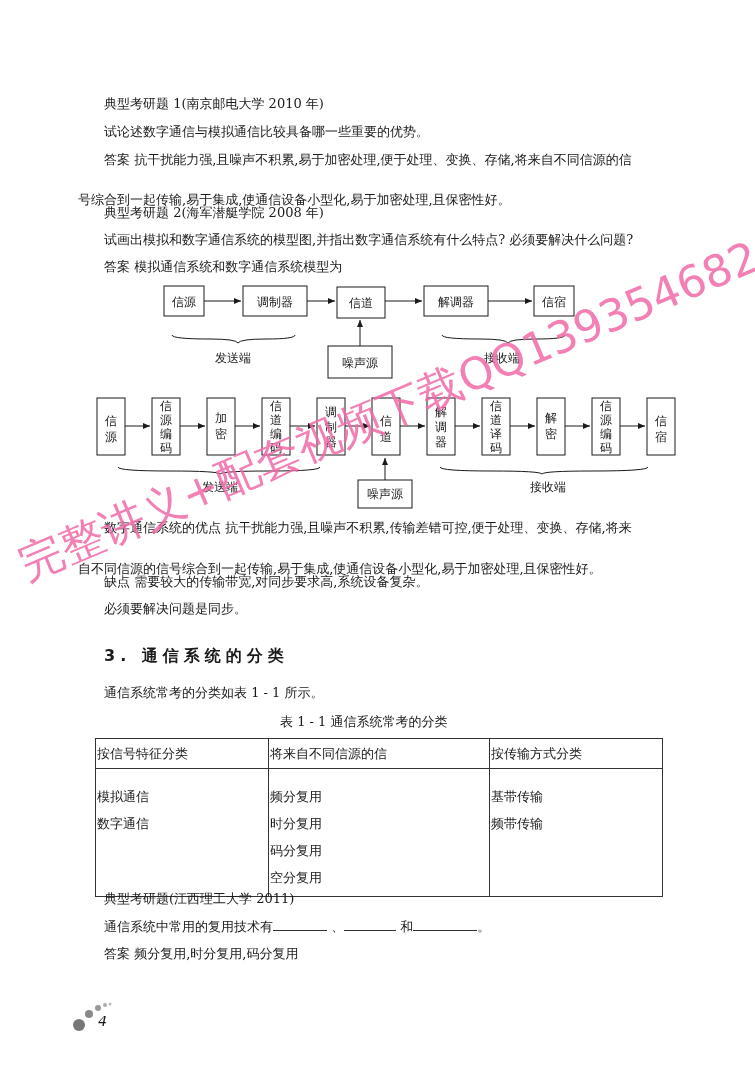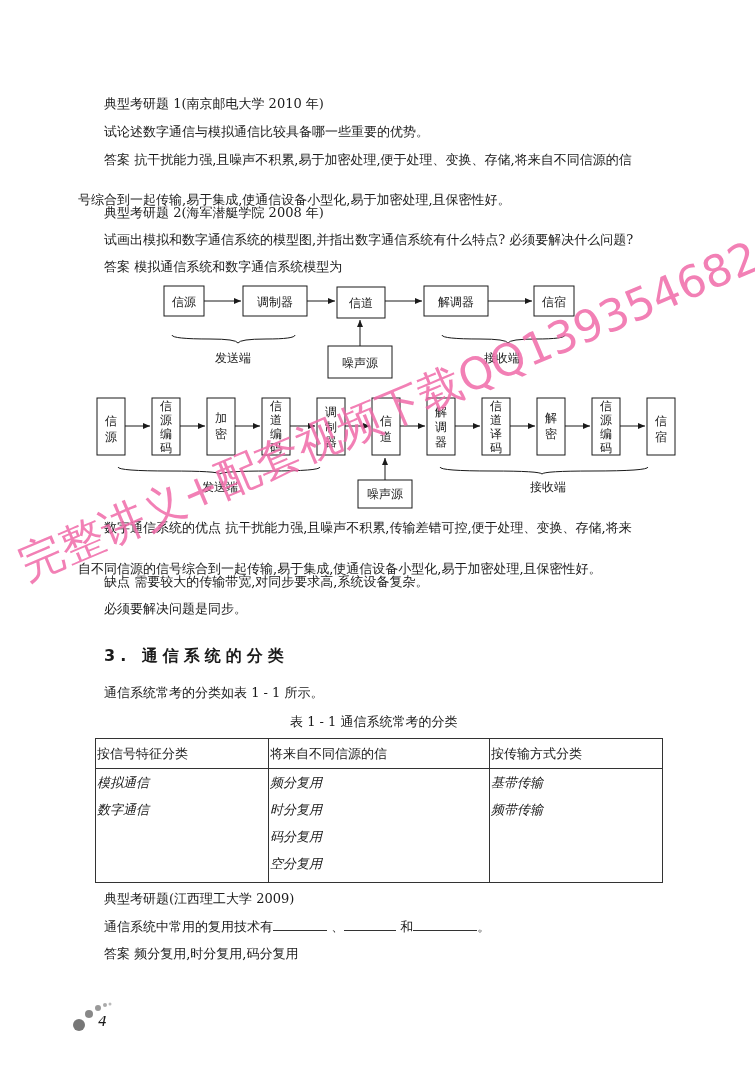--- a/index.html
+++ b/index.html
@@ -4,30 +4,30 @@
 <style>
   html, body { margin: 0; padding: 0; background: #ffffff; }
   body {
     width: 755px; height: 1084px; position: relative; overflow: hidden;
     font-family: "DejaVu Serif", "Liberation Serif", serif;
     color: #1a1a1a; font-size: 13px;
   }
   .line { position: absolute; left: 104px; white-space: nowrap; font-size: 13px; line-height: 16px; text-align: right; }
   .line.full { left: 78px; margin-top: 14px; }
   .heading { position: absolute; left: 104px; top: 646px; font-size: 16px; font-weight: bold; letter-spacing: 5px; font-family: "DejaVu Sans", "Liberation Sans", sans-serif; }
-  .caption { position: absolute; left: 290px; top: 713px; font-size: 13px; white-space: nowrap; }
+  .caption { position: absolute; left: 280px; top: 713px; font-size: 13px; white-space: nowrap; }
   .diag { position: absolute; left: 0; top: 0; }
   .box-text { font-family: "DejaVu Serif", serif; font-size: 12px; fill: #1a1a1a; }
   table.cls {
     position: absolute; left: 95px; top: 738px; width: 568px;
     border-collapse: collapse; font-size: 13px;
   }
   table.cls th, table.cls td { border: 1px solid #333; text-align: left; font-weight: normal; }
   table.cls th { height: 27px; }
-  table.cls td { vertical-align: top; padding-top: 4px; height: 108px; font-style: italic; }
+  table.cls td { vertical-align: top; padding-top: 18px; height: 108px; }
   table.cls td div { height: 27px; line-height: 20px; }
   .blank { display: inline-block; border-bottom: 1px solid #333; height: 12px; vertical-align: baseline; }
   .page-num { position: absolute; left: 98px; top: 1013px; font-size: 14px; font-style: italic; font-family: "DejaVu Sans", sans-serif; }
   .dots { position: absolute; left: 72px; top: 1000px; }
   .watermark {
     position: absolute; left: 10px; top: 540px; transform-origin: left top;
     transform: rotate(-23deg); color: #f06aa9; font-size: 44px; white-space: nowrap;
     font-family: "DejaVu Sans", "Liberation Sans", sans-serif; opacity: 0.85; pointer-events: none;
   }
 </style>
@@ -189,21 +189,21 @@
       <div>空分复用</div>
     </td>
     <td>
       <div>基带传输</div>
       <div>频带传输</div>
     </td>
   </tr>
 </tbody>
   </table>
 
-<div class="line" style="top:891px">典型考研题(江西理工大学 2009)</div>
+<div class="line" style="top:891px">典型考研题(江西理工大学 2011)</div>
 <div class="line" style="top:918px">
   <span>通信系统中常用的复用技术有</span><span class="blank" style="width:54px"></span>
   <span>、</span><span class="blank" style="width:52px"></span>
   <span>和</span><span class="blank" style="width:64px"></span><span>。</span>
 </div>
 <div class="line" style="top:946px">答案  频分复用,时分复用,码分复用</div>
 
 <svg class="dots" width="40" height="32">
   <circle cx="7" cy="25" r="6" fill="#777"></circle>
   <circle cx="17" cy="14" r="4" fill="#888"></circle>

